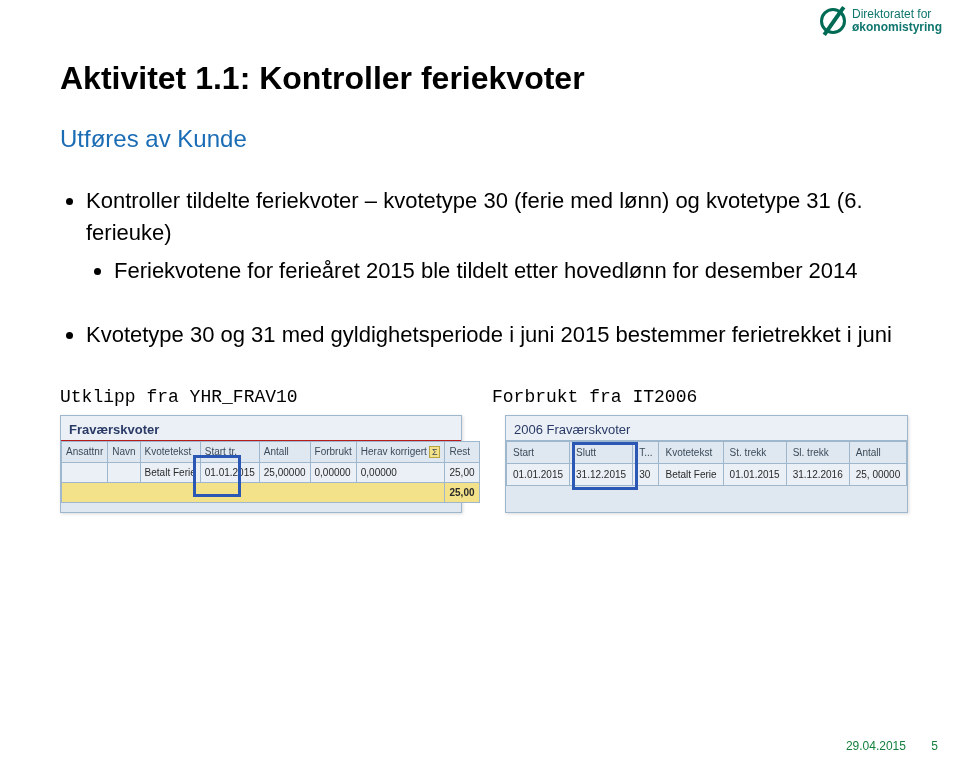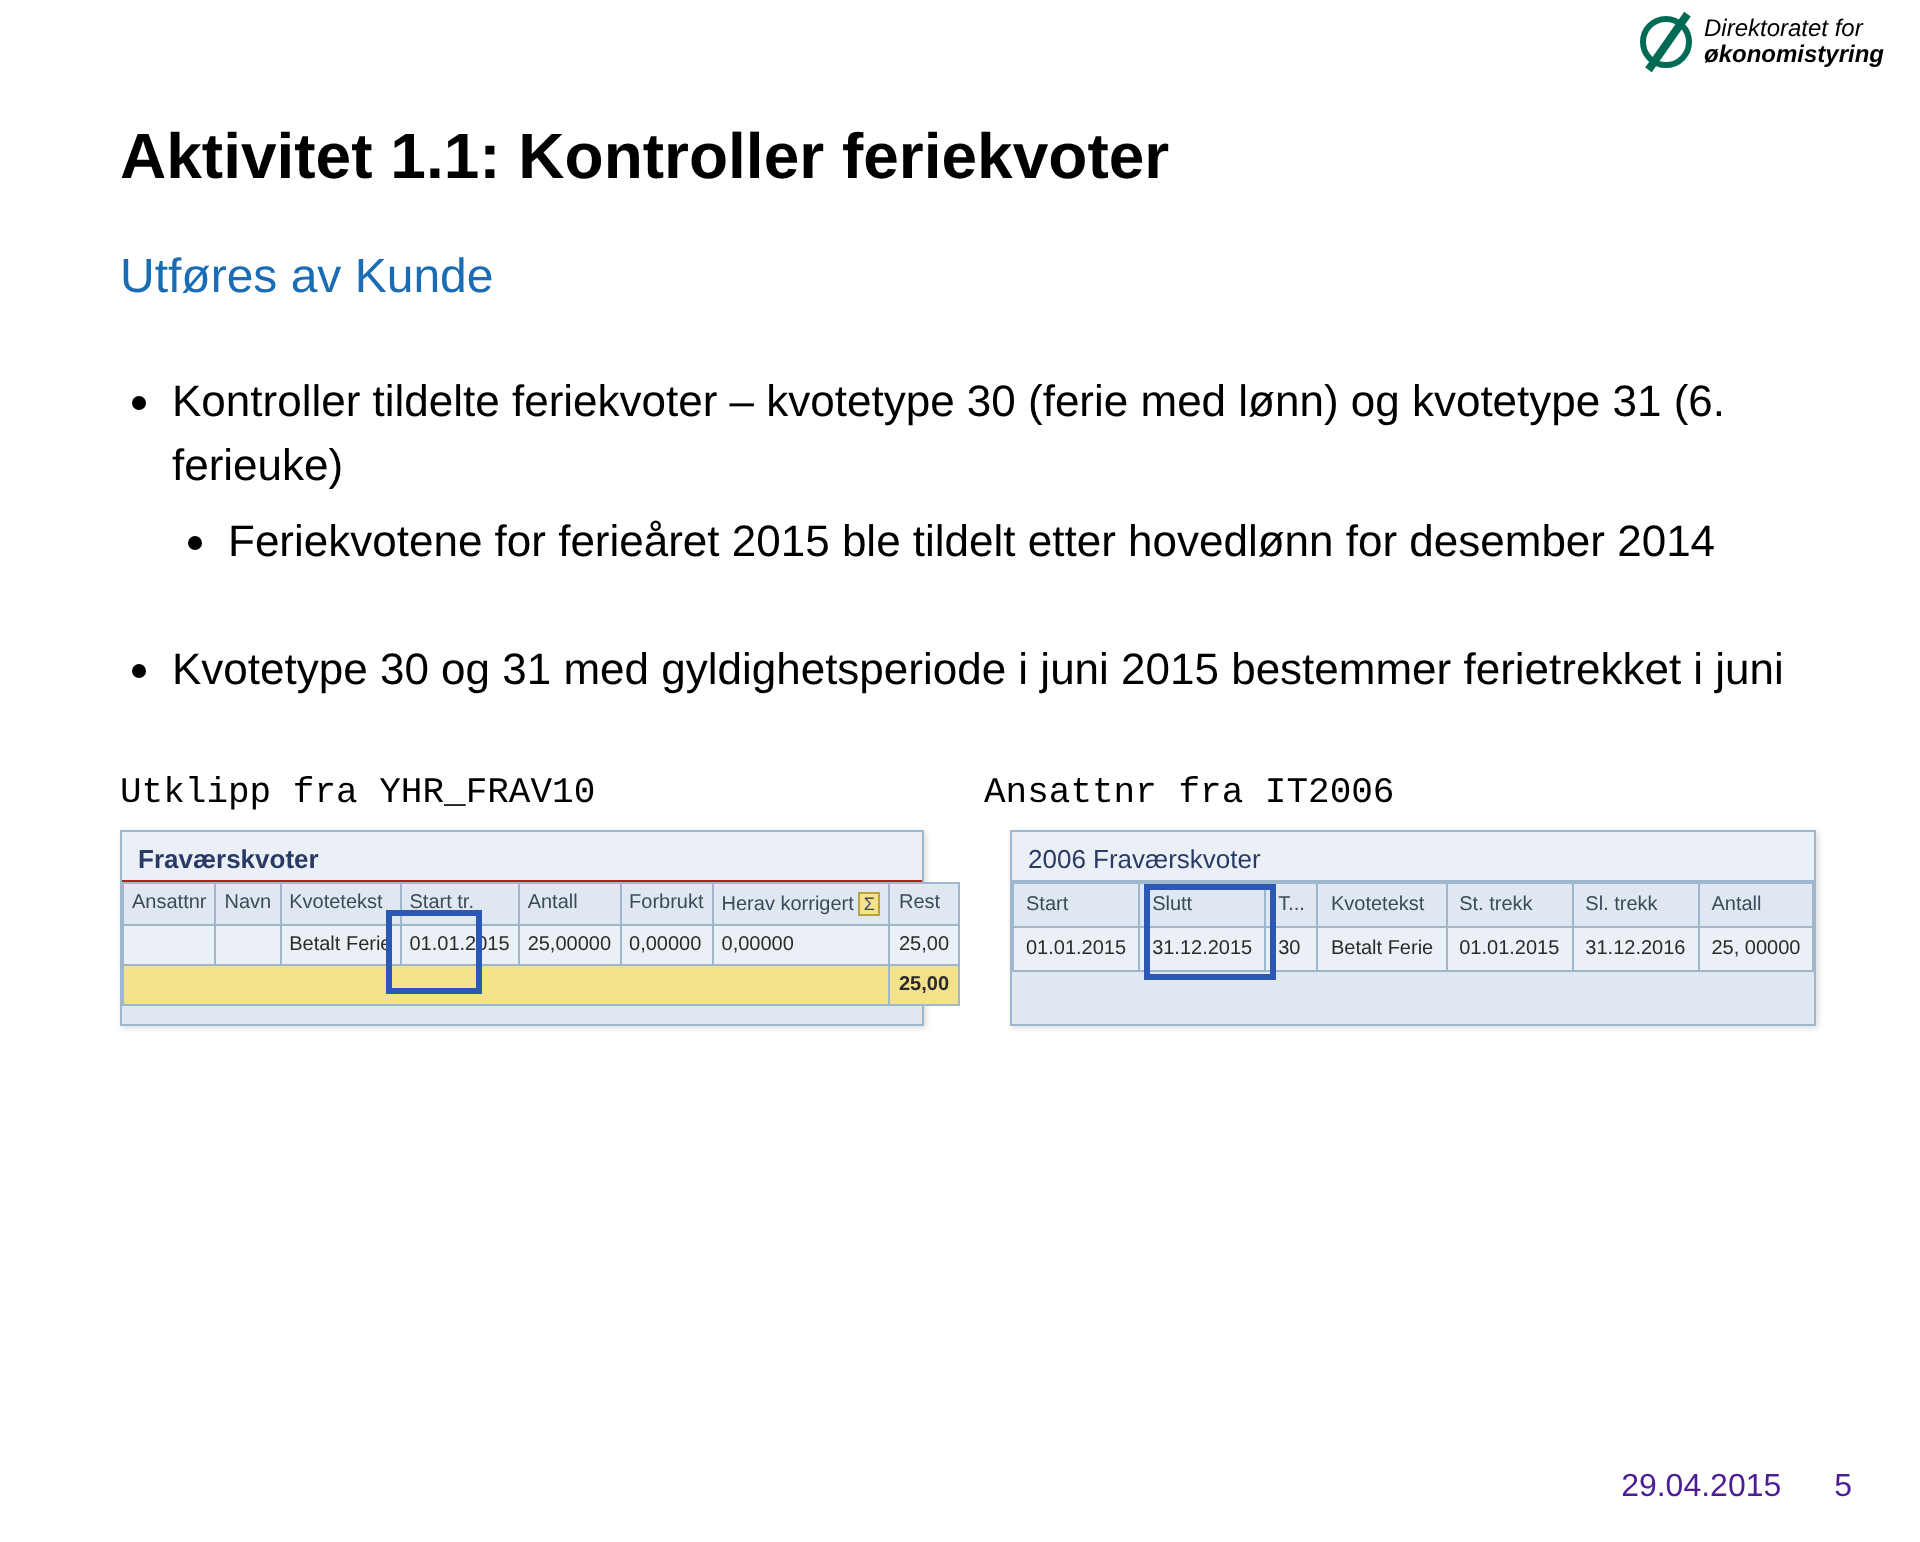--- a/index.html
+++ b/index.html
@@ -22,24 +22,23 @@
   .brand {
     position: absolute;
     top: 8px;
     right: 18px;
     display: flex;
     align-items: center;
   }
   .brand .brand-text {
     font-size: 12px;
     line-height: 1.1;
-    color: #000000;
+    color: #0f766e;
     margin-left: 6px;
     text-align: left;
-    font-style: italic;
   }
   .brand .brand-text .line2 {
     font-weight: bold;
   }
   .logo-circle {
     width: 26px;
     height: 26px;
     border-radius: 50%;
     border: 3px solid #006b55;
     position: relative;
@@ -189,23 +188,23 @@
   }
   .shot2 .blue-box {
     top: 26px;
     left: 66px;
     width: 60px;
     height: 42px;
   }
   .footer {
     position: absolute;
     bottom: 18px;
-    right: 34px;
-    font-size: 16px;
-    color: #4c1d95;
+    right: 22px;
+    font-size: 12px;
+    color: #15803d;
   }
   .footer .date { margin-right: 22px; }
 </style>
 </head>
 <body>
 
 <div class="page">
 
   <div class="brand">
     <div class="logo-circle">
@@ -264,21 +263,21 @@
               <td colspan="7" style="background:#f4e28a;text-align:right;"></td>
               <td>25,00</td>
             </tr>
           </tbody>
         </table>
         <div class="blue-box"></div>
       </div>
     </div>
 
     <div style="flex:1">
-      <div class="cap-label">Ansattnr fra IT2006</div>
+      <div class="cap-label">Forbrukt fra IT2006</div>
       <div class="shot shot2">
         <div class="panel-title">2006 Fraværskvoter</div>
         <table>
           <thead>
             <tr>
               <th>Start</th>
               <th>Slutt</th>
               <th>T...</th>
               <th>Kvotetekst</th>
               <th>St. trekk</th>

